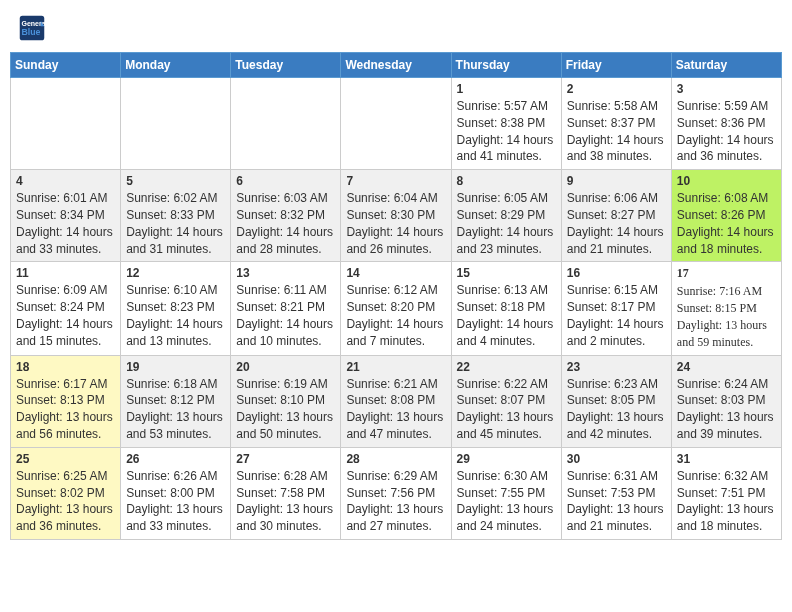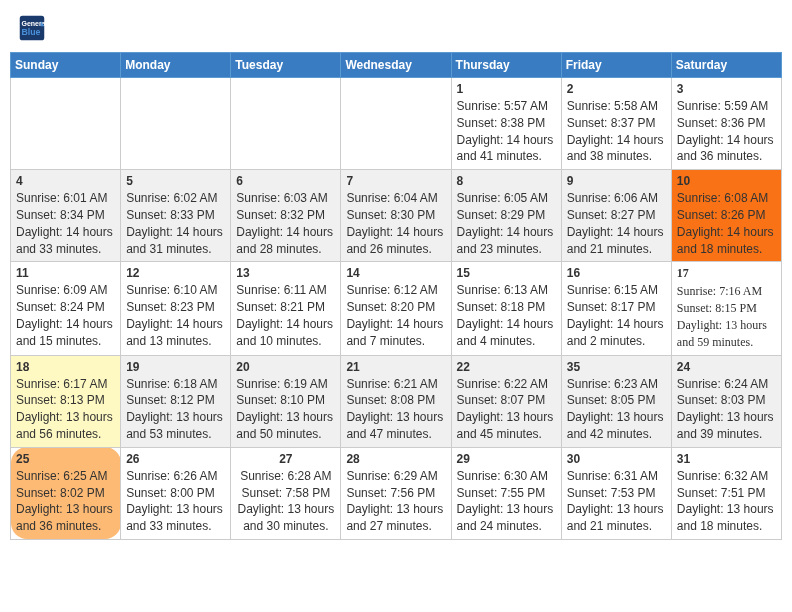--- a/index.html
+++ b/index.html
@@ -192,21 +192,21 @@
 Daylight: 14 hours
 and 23 minutes.</div>
         </td>
         <td style="background: rgb(240, 240, 240);">
           <span class="day-number">9</span>
           <div class="day-info">Sunrise: 6:06 AM
 Sunset: 8:27 PM
 Daylight: 14 hours
 and 21 minutes.</div>
         </td>
-        <td style="background: #f97316;">
+        <td style="background: #bef264;">
           <span class="day-number">10</span>
           <div class="day-info">Sunrise: 6:08 AM
 Sunset: 8:26 PM
 Daylight: 14 hours
 and 18 minutes.</div>
         </td>
       </tr>
       <tr>
         <td style="background: rgb(255, 255, 255);">
           <span class="day-number">11</span>
@@ -288,50 +288,50 @@
 and 47 minutes.</div>
         </td>
         <td style="background: rgb(240, 240, 240);">
           <span class="day-number">22</span>
           <div class="day-info">Sunrise: 6:22 AM
 Sunset: 8:07 PM
 Daylight: 13 hours
 and 45 minutes.</div>
         </td>
         <td style="background: rgb(240, 240, 240);">
-          <span class="day-number">35</span>
+          <span class="day-number">23</span>
           <div class="day-info">Sunrise: 6:23 AM
 Sunset: 8:05 PM
 Daylight: 13 hours
 and 42 minutes.</div>
         </td>
         <td style="background: rgb(240, 240, 240);">
           <span class="day-number">24</span>
           <div class="day-info">Sunrise: 6:24 AM
 Sunset: 8:03 PM
 Daylight: 13 hours
 and 39 minutes.</div>
         </td>
       </tr>
       <tr>
-        <td style="background: #fdba74; border-radius: 16px;">
+        <td style="background: #fef9c3;">
           <span class="day-number">25</span>
           <div class="day-info">Sunrise: 6:25 AM
 Sunset: 8:02 PM
 Daylight: 13 hours
 and 36 minutes.</div>
         </td>
         <td style="background: rgb(255, 255, 255);">
           <span class="day-number">26</span>
           <div class="day-info">Sunrise: 6:26 AM
 Sunset: 8:00 PM
 Daylight: 13 hours
 and 33 minutes.</div>
         </td>
-        <td style="background: rgb(255, 255, 255); text-align: center;">
+        <td style="background: rgb(255, 255, 255);">
           <span class="day-number">27</span>
           <div class="day-info">Sunrise: 6:28 AM
 Sunset: 7:58 PM
 Daylight: 13 hours
 and 30 minutes.</div>
         </td>
         <td style="background: rgb(255, 255, 255); margin-left: 17px;">
           <span class="day-number">28</span>
           <div class="day-info">Sunrise: 6:29 AM
 Sunset: 7:56 PM

